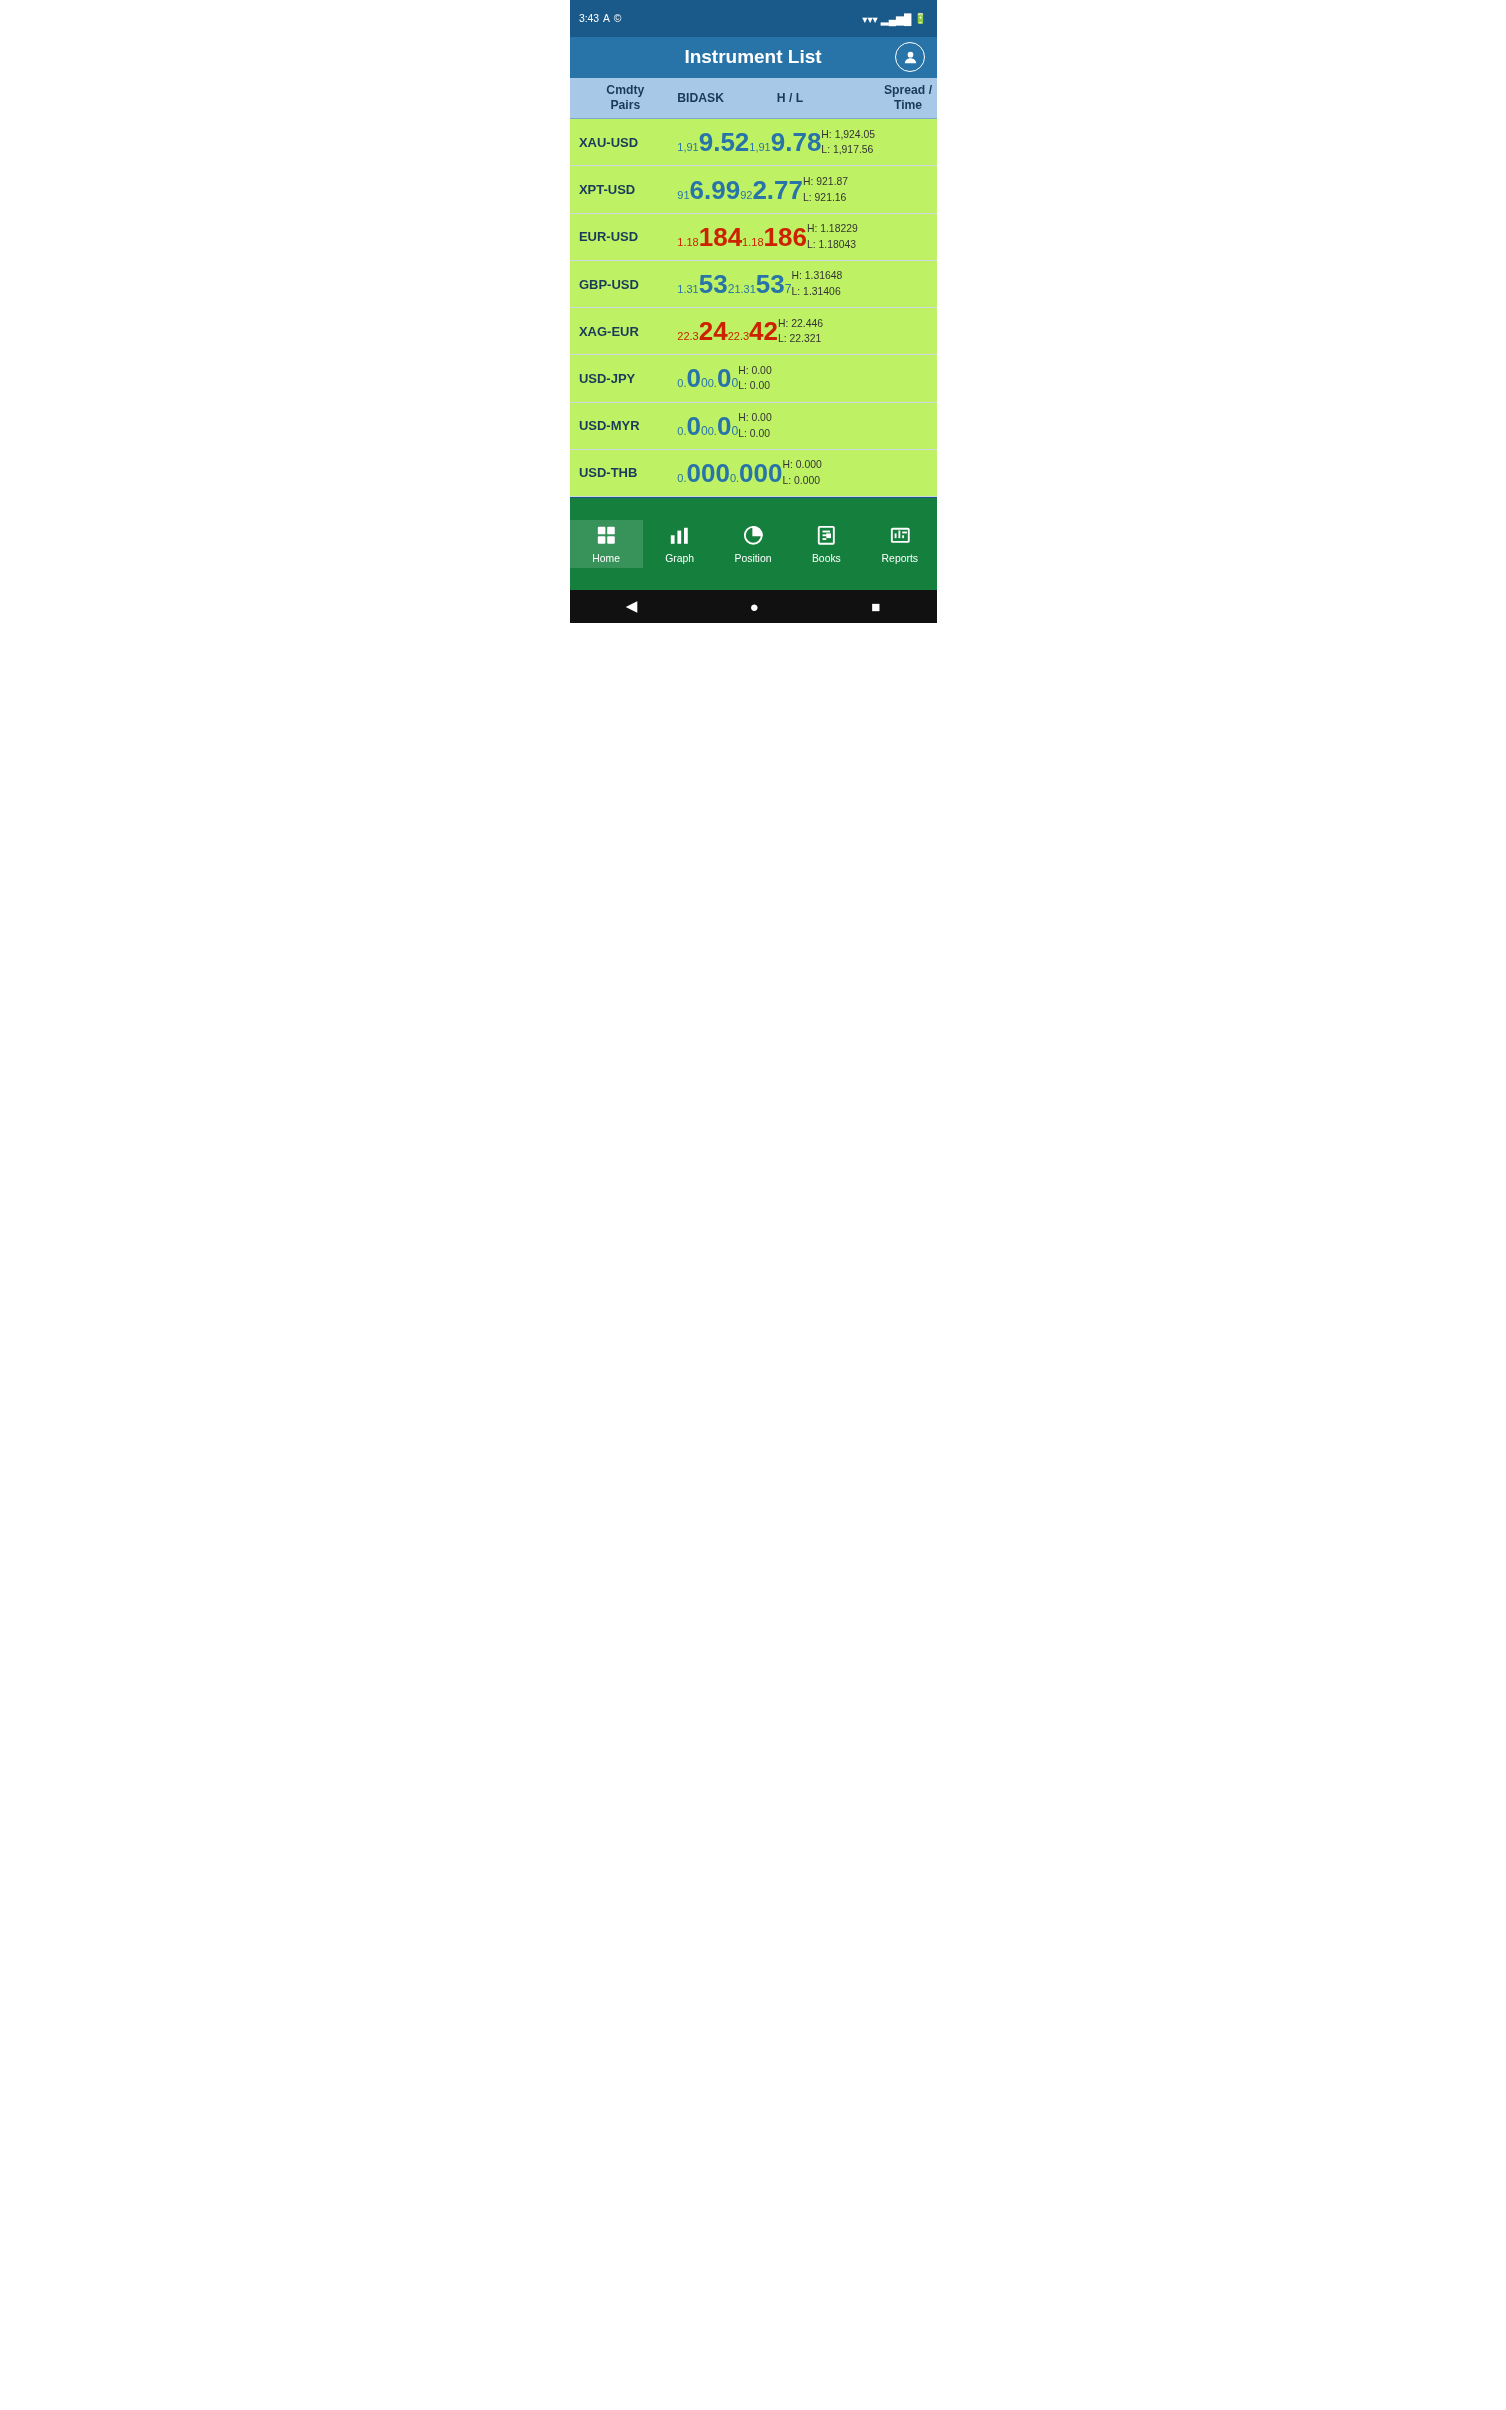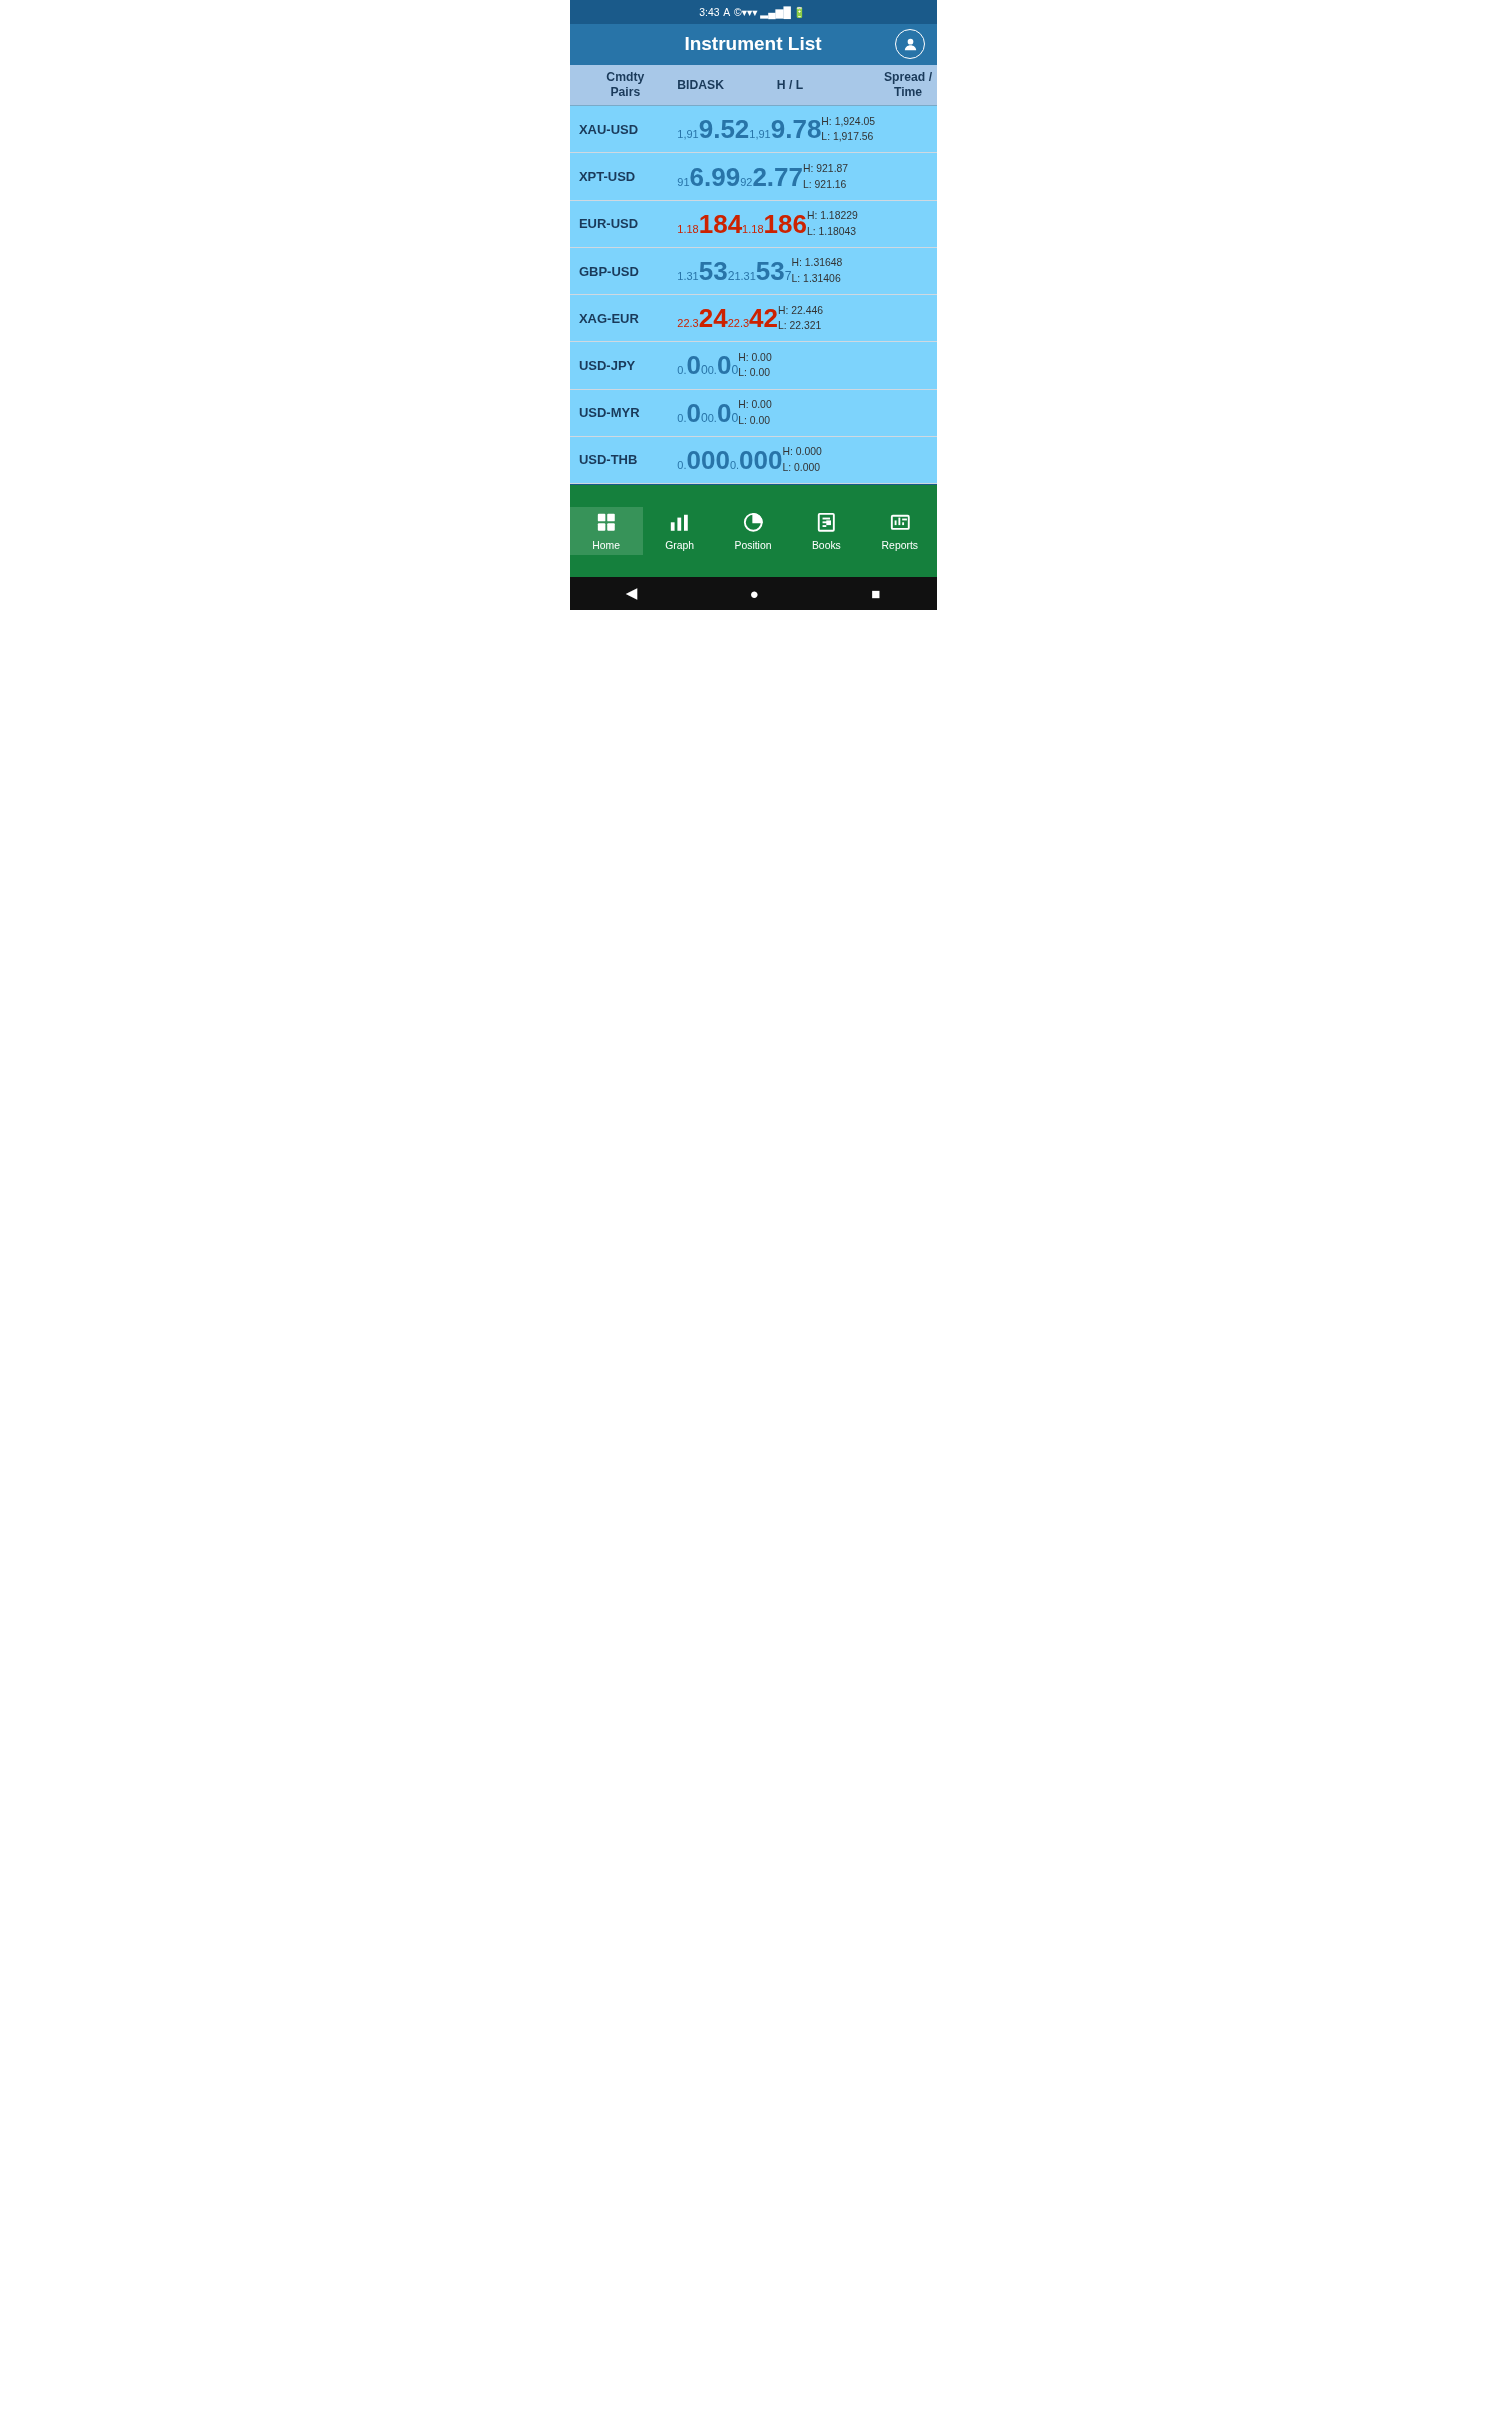--- a/index.html
+++ b/index.html
@@ -14,23 +14,23 @@
       flex-direction: column;
     }
 
     
     .status-bar {
       background: #1a5a8a;
       color: white;
       font-size: 10.4px;
       padding: 3.8px 9.4px;
       display: flex;
-      justify-content: center;
-      align-items: center;
-      height: 24px;
+      justify-content: space-between;
+      align-items: center;
+      height: 37px;
     }
     .status-left { display: flex; align-items: center; gap: 3.8px; }
     .status-right { display: flex; align-items: center; gap: 2.8px; }
 
     
     .header {
       background: #2874a8;
       color: white;
       text-align: center;
       padding: 9.4px 7.5px;
@@ -72,21 +72,21 @@
       display: flex;
       align-items: center;
       justify-content: center;
       line-height: 1.2;
     }
 
     
     .instruments-list {
       flex: 1;
       overflow-y: auto;
-      background: #7dd3fc;
+      background: #bef264;
     }
     .instrument-row {
       display: grid;
       grid-template-columns: 104px 1fr 1fr 132px 104px;
       border-bottom: 0.9px solid #d0d8e0;
       padding: 7.5px 3.8px;
       align-items: center;
       cursor: pointer;
     }
 

